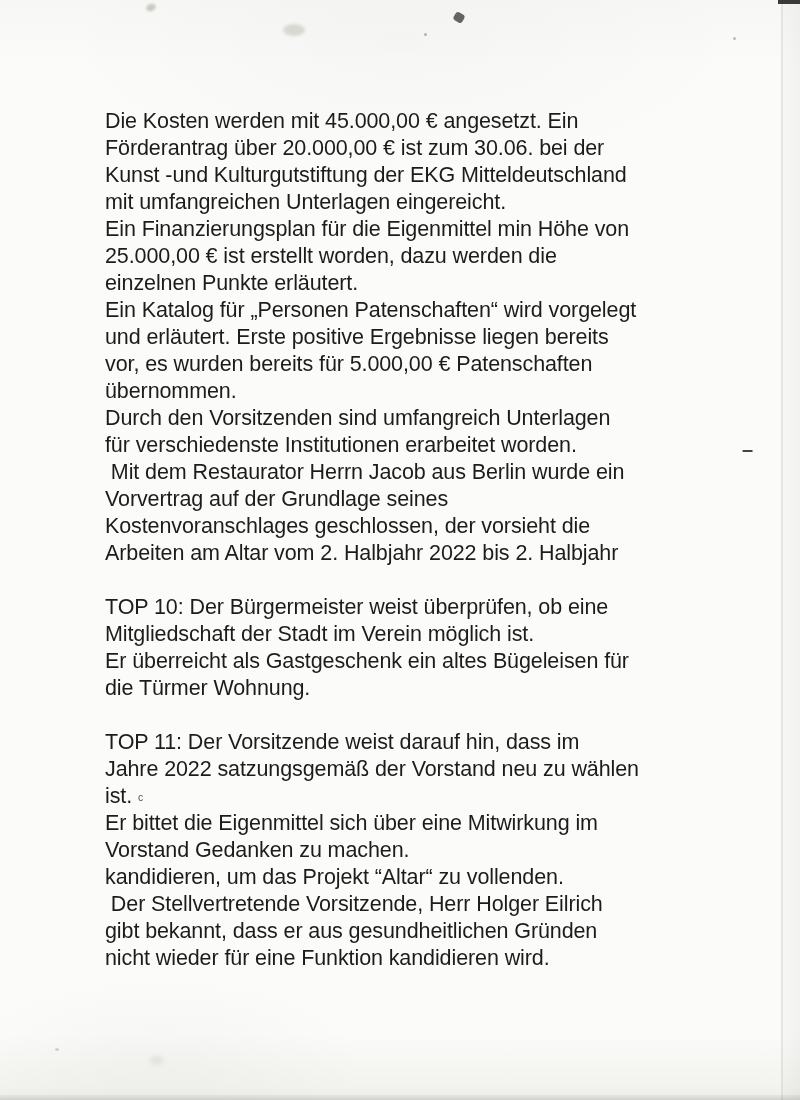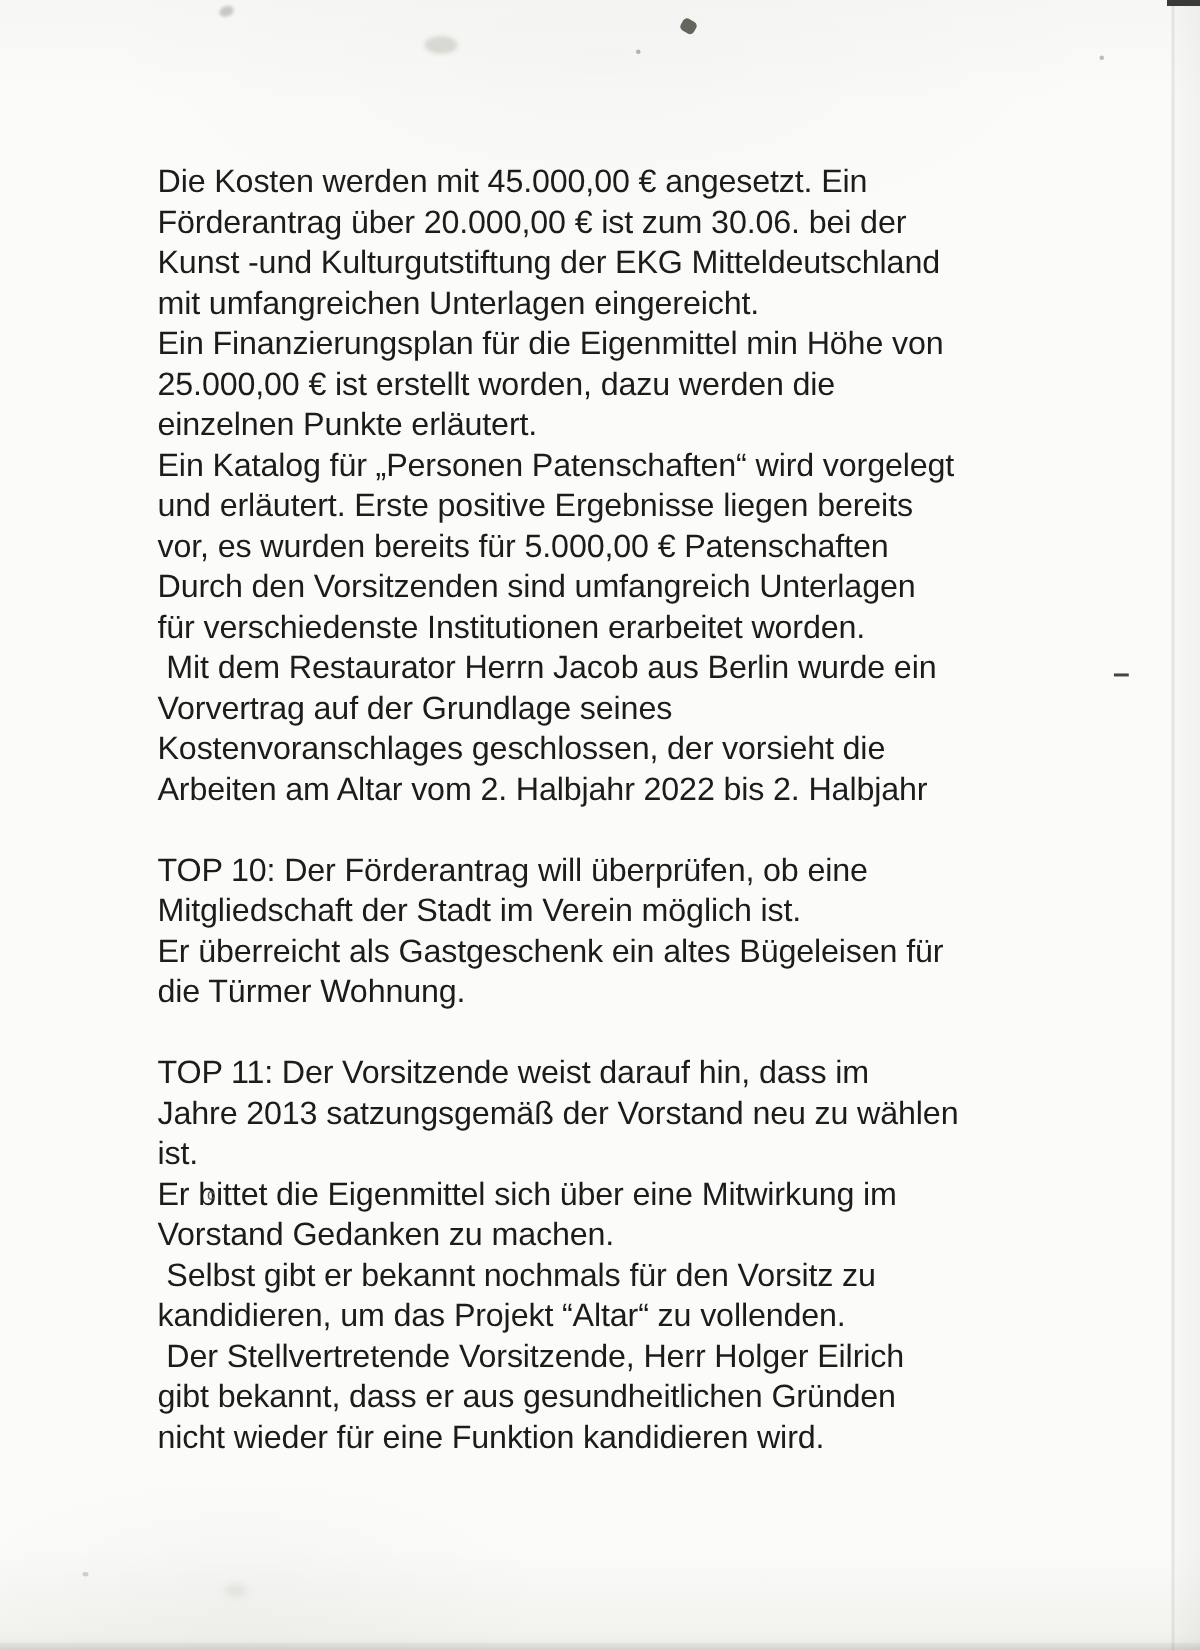--- a/index.html
+++ b/index.html
@@ -112,40 +112,40 @@
         <div class="line">Die Kosten werden mit 45.000,00 € angesetzt. Ein</div>
         <div class="line">Förderantrag über 20.000,00 € ist zum 30.06. bei der</div>
         <div class="line">Kunst -und Kulturgutstiftung der EKG Mitteldeutschland</div>
         <div class="line">mit umfangreichen Unterlagen eingereicht.</div>
         <div class="line">Ein Finanzierungsplan für die Eigenmittel min Höhe von</div>
         <div class="line">25.000,00 € ist erstellt worden, dazu werden die</div>
         <div class="line">einzelnen Punkte erläutert.</div>
         <div class="line">Ein Katalog für „Personen Patenschaften“ wird vorgelegt</div>
         <div class="line">und erläutert. Erste positive Ergebnisse liegen bereits</div>
         <div class="line">vor, es wurden bereits für 5.000,00 € Patenschaften</div>
+        <div class="line">übernommen.</div>
         <div class="line">Durch den Vorsitzenden sind umfangreich Unterlagen</div>
         <div class="line">für verschiedenste Institutionen erarbeitet worden.</div>
         <div class="line"> Mit dem Restaurator Herrn Jacob aus Berlin wurde ein</div>
         <div class="line">Vorvertrag auf der Grundlage seines</div>
         <div class="line">Kostenvoranschlages geschlossen, der vorsieht die</div>
         <div class="line">Arbeiten am Altar vom 2. Halbjahr 2022 bis 2. Halbjahr</div>
       </div>
     <div class="section">
-        <div class="line">TOP 10: Der Förderantrag will überprüfen, ob eine</div>
+        <div class="line">TOP 10: Der Bürgermeister weist überprüfen, ob eine</div>
         <div class="line">Mitgliedschaft der Stadt im Verein möglich ist.</div>
         <div class="line">Er überreicht als Gastgeschenk ein altes Bügeleisen für</div>
         <div class="line">die Türmer Wohnung.</div>
       </div>
     <div class="section">
         <div class="line">TOP 11: Der Vorsitzende weist darauf hin, dass im</div>
-        <div class="line">Jahre 2013 satzungsgemäß der Vorstand neu zu wählen</div>
+        <div class="line">Jahre 2022 satzungsgemäß der Vorstand neu zu wählen</div>
         <div class="line">ist.</div>
         <div class="line">Er bittet die Eigenmittel sich über eine Mitwirkung im</div>
         <div class="line">Vorstand Gedanken zu machen.</div>
-        <div class="line"> Selbst gibt er bekannt nochmals für den Vorsitz zu</div>
         <div class="line">kandidieren, um das Projekt “Altar“ zu vollenden.</div>
         <div class="line"> Der Stellvertretende Vorsitzende, Herr Holger Eilrich</div>
         <div class="line">gibt bekannt, dass er aus gesundheitlichen Gründen</div>
         <div class="line">nicht wieder für eine Funktion kandidieren wird.</div>
       </div>
   </div>
 
   <span class="stray-dash">–</span>
   <span class="stray-tick">ᶜ</span>
 

